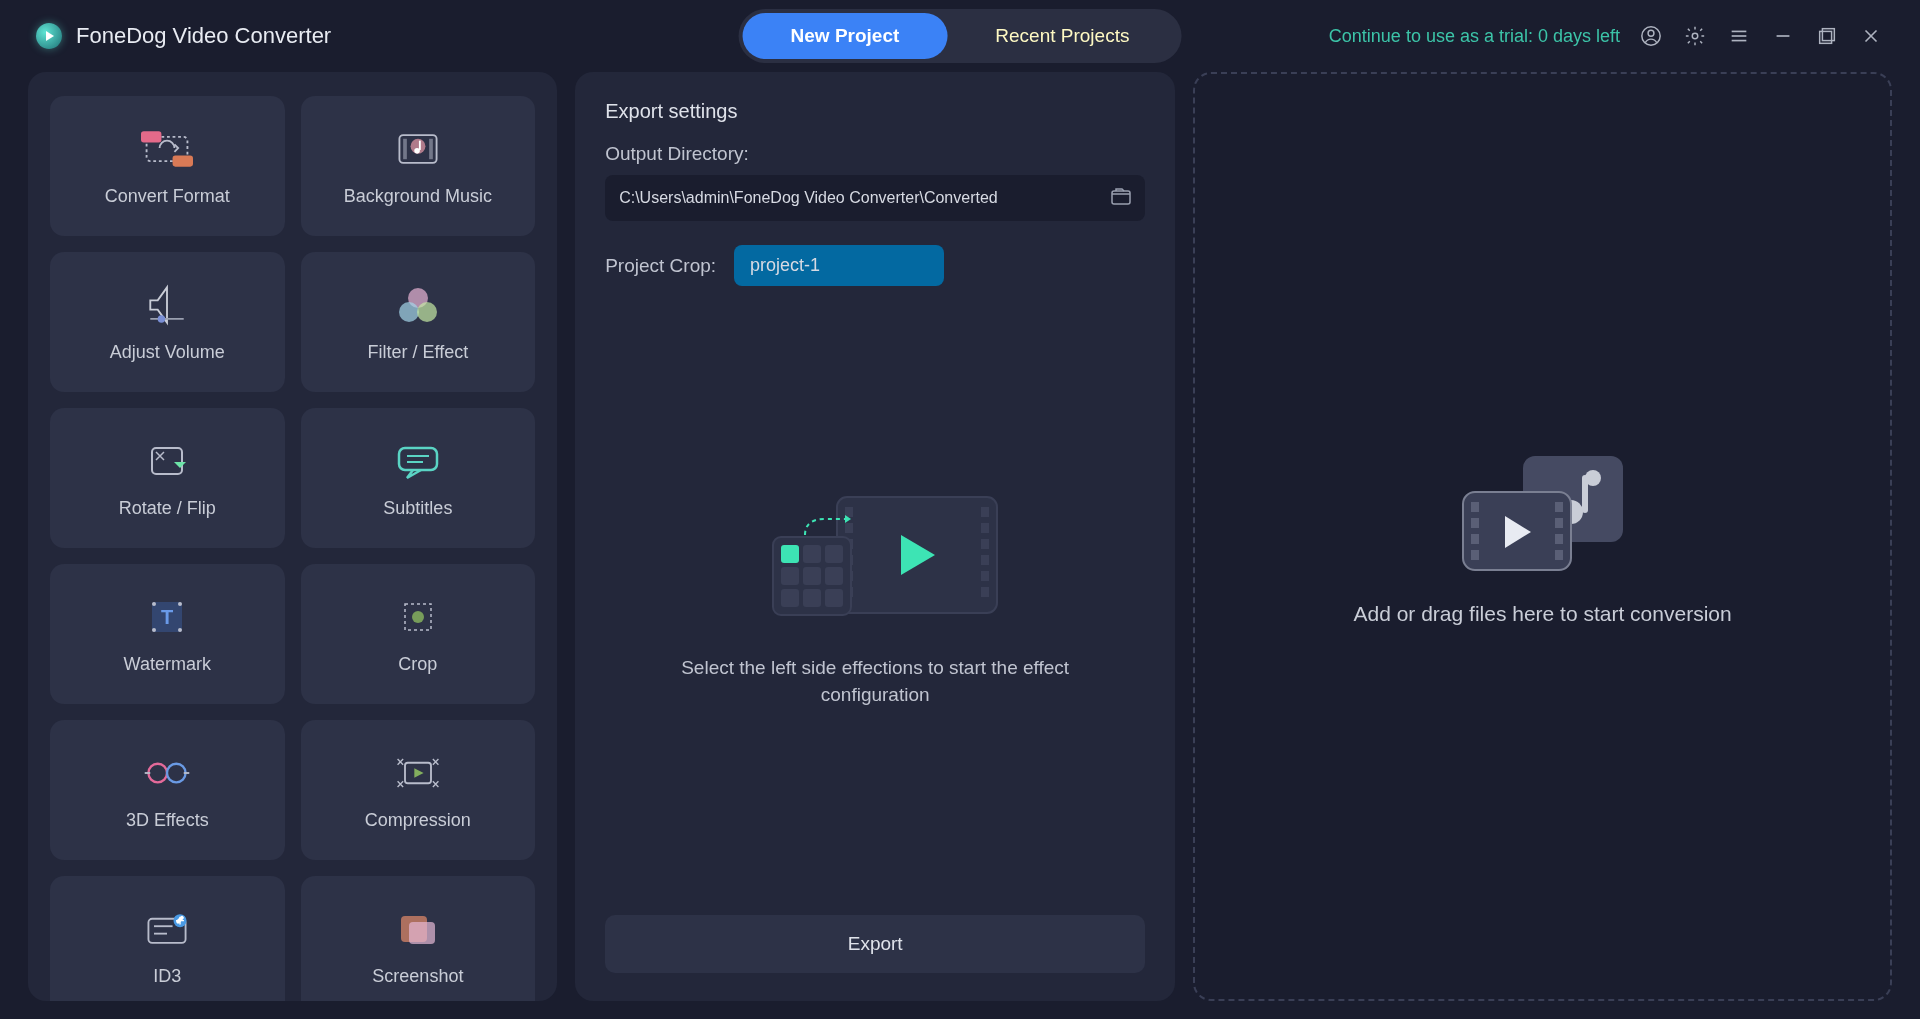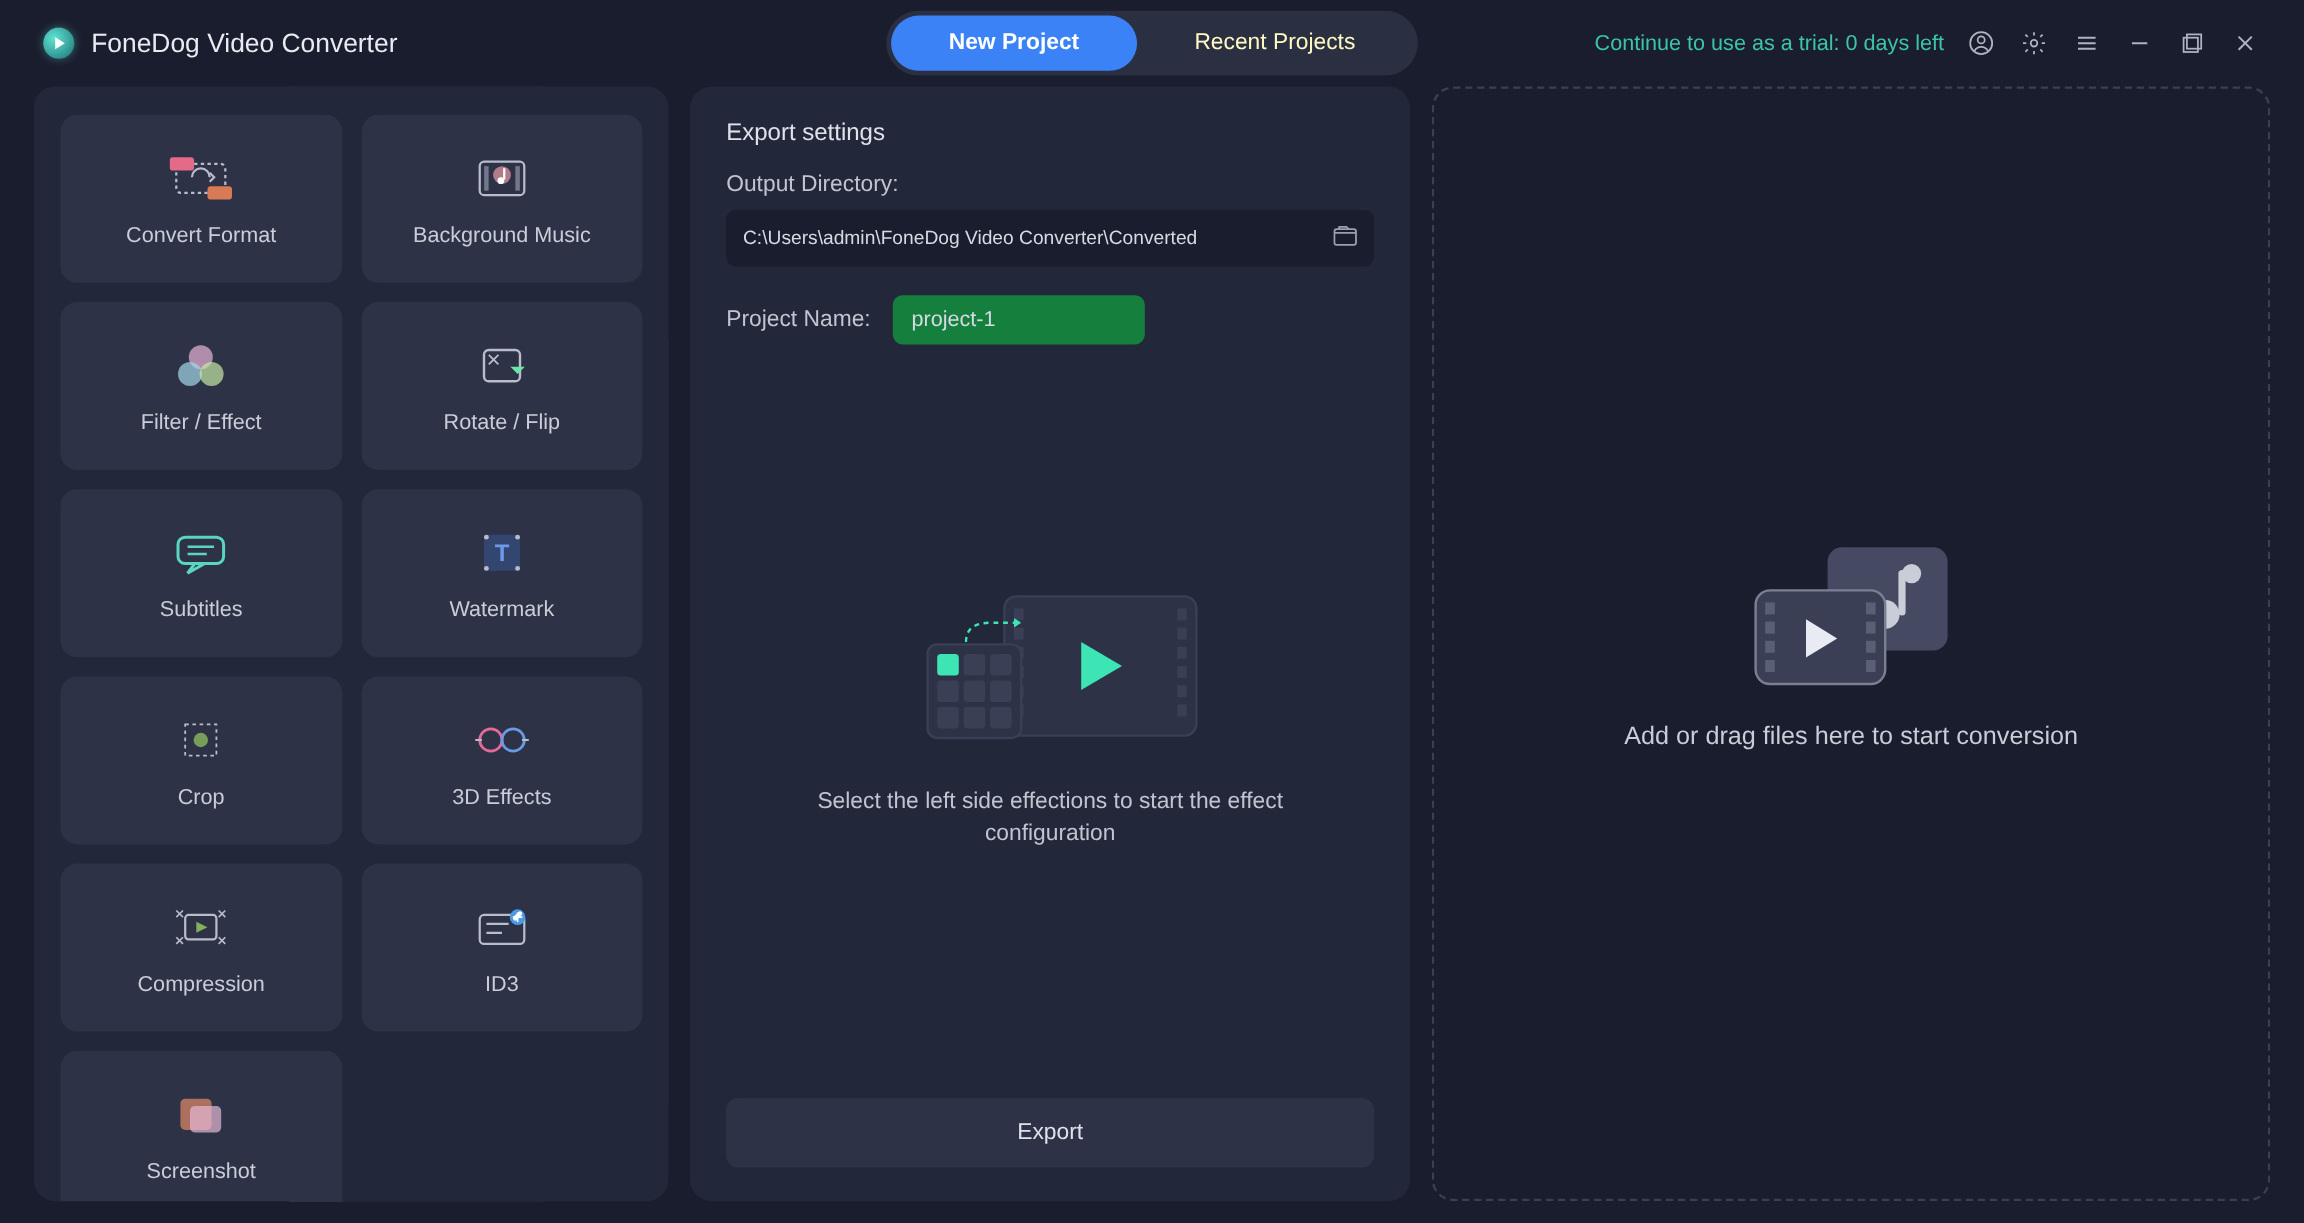--- a/index.html
+++ b/index.html
@@ -80,21 +80,21 @@
 .section-title { font-size: 20px; color: #dfe2ea; margin-bottom: 20px; }
 .field-label { font-size: 19px; color: #c0c4d0; margin-bottom: 10px; }
 .output-row { display: flex; align-items: center; gap: 10px; margin-bottom: 24px; }
 .output-path {
   flex: 1; background: #1a1d2e; border-radius: 8px; padding: 12px 14px;
   font-size: 16px; color: #d7dae3; display: flex; justify-content: space-between; align-items: center;
 }
 .folder-btn { color: #9aa0b0; cursor: pointer; }
 .project-row { display: flex; align-items: center; gap: 18px; }
 .project-input {
-  background: #15803d; border: none; border-radius: 8px; padding: 10px 16px;
+  background: #0369a1; border: none; border-radius: 8px; padding: 10px 16px;
   font-size: 18px; color: #d7dae3; width: 210px;
 }
 .empty-state {
   flex: 1; display: flex; flex-direction: column; align-items: center; justify-content: center;
   gap: 26px;
 }
 .empty-illustration { width: 260px; height: 150px; position: relative; }
 .empty-text { font-size: 19px; color: #c0c4d0; text-align: center; max-width: 420px; line-height: 1.4; }
 .export-btn {
   background: #2d3247; border: none; border-radius: 10px; padding: 18px;
@@ -194,20 +194,30 @@
               <rect x="12" y="10" width="4" height="22" fill="#b8bccb" opacity="0.5"></rect>
               <rect x="40" y="10" width="4" height="22" fill="#b8bccb" opacity="0.5"></rect>
               <circle cx="28" cy="18" r="8" fill="#e89aa8" opacity="0.7"></circle>
               <path d="M30 12v10" stroke="#fff" stroke-width="2"></path>
               <circle cx="27" cy="23" r="3" fill="#fff"></circle>
             </svg>
         </div>
         <div class="tool-label">Background Music</div>
       </div>
 
+      <div class="tool-card">
+        <div class="tool-icon">
+          <svg width="56" height="46" viewBox="0 0 56 46">
+              <path d="M28 4 L18 18 L10 18 L10 28 L18 28 L28 42 Z" fill="none" stroke="#c9cdd7" stroke-width="2"></path>
+              <line x1="10" y1="38" x2="46" y2="38" stroke="#9aa0b0" stroke-width="2"></line>
+              <circle cx="22" cy="38" r="4" fill="#7a8fd6"></circle>
+            </svg>
+        </div>
+        <div class="tool-label">Adjust Volume</div>
+      </div>
 
       <div class="tool-card">
         <div class="tool-icon">
           <svg width="50" height="46" viewBox="0 0 50 46">
               <circle cx="25" cy="16" r="10" fill="#e8b4d4" opacity="0.7"></circle>
               <circle cx="16" cy="30" r="10" fill="#a4d4e8" opacity="0.7"></circle>
               <circle cx="34" cy="30" r="10" fill="#c4e8a4" opacity="0.7"></circle>
             </svg>
         </div>
         <div class="tool-label">Filter / Effect</div>
@@ -319,21 +329,21 @@
         <span class="folder-btn">
           <svg width="20" height="18" viewBox="0 0 20 18" fill="none" stroke="currentColor" stroke-width="1.5">
               <rect x="1" y="4" width="18" height="13" rx="2"></rect>
               <path d="M1 7h18M5 4V2h6l2 2"></path>
             </svg>
         </span>
       </div>
     </div>
 
     <div class="project-row">
-      <div class="field-label" style="margin:0">Project Name:</div>
+      <div class="field-label" style="margin:0">Project Crop:</div>
       <input class="project-input" value="project-1" style="">
     </div>
 
     <div class="empty-state">
       <div class="empty-illustration">
         <svg width="260" height="150" viewBox="0 0 260 150">
           <rect x="92" y="18" width="160" height="116" rx="10" fill="#2d3247" stroke="#3a3f56" stroke-width="2"></rect>
           <rect x="100" y="28" width="8" height="10" fill="#3a3f56"></rect>
             <rect x="100" y="44" width="8" height="10" fill="#3a3f56"></rect>
             <rect x="100" y="60" width="8" height="10" fill="#3a3f56"></rect>

